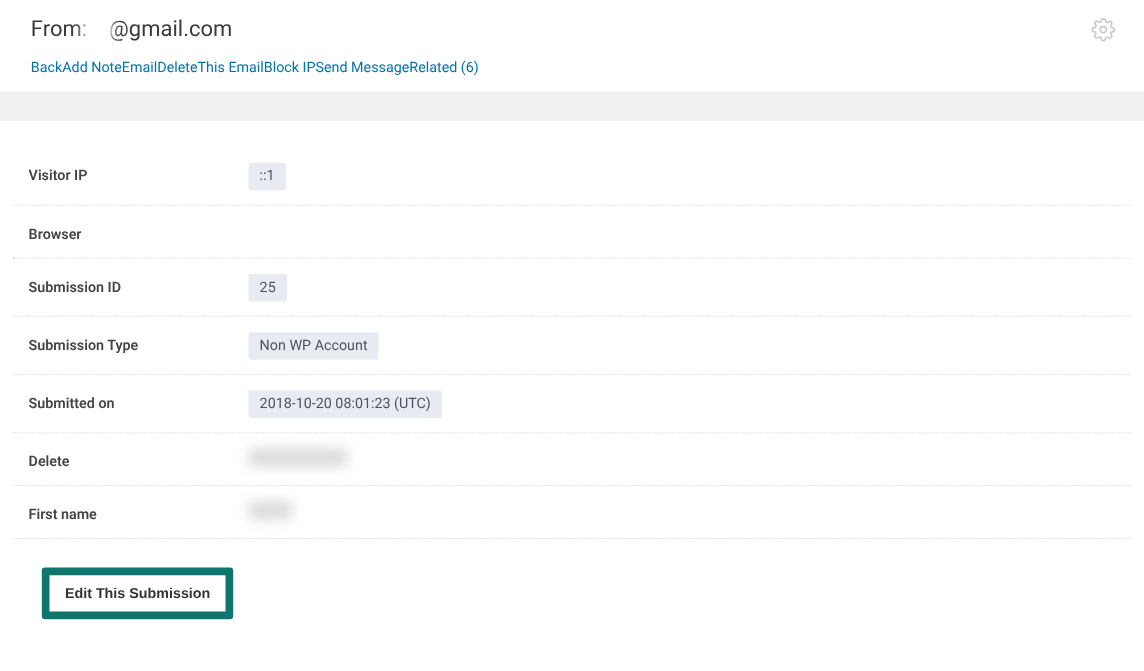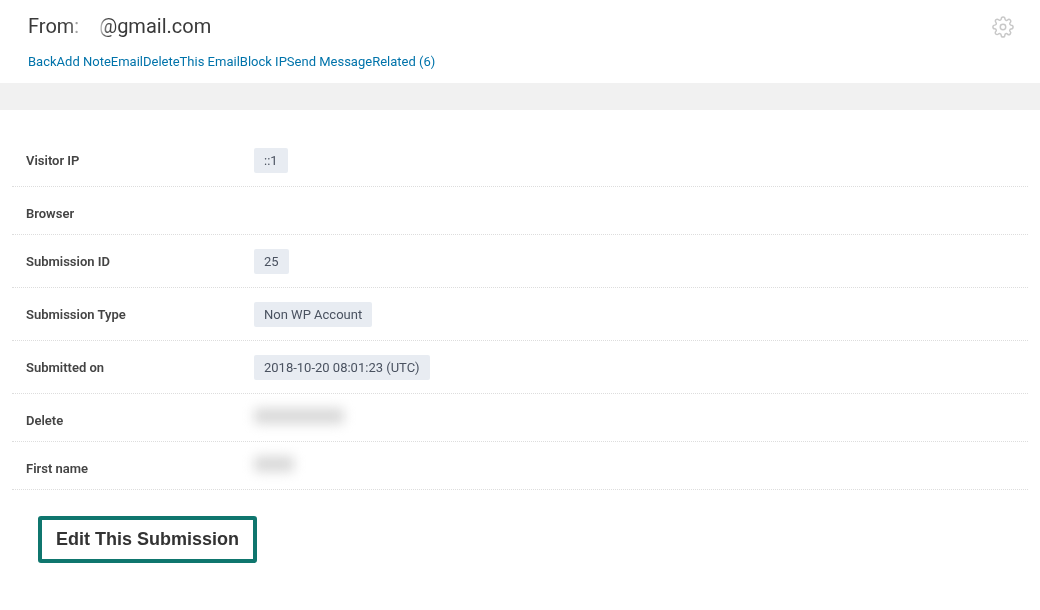--- a/index.html
+++ b/index.html
@@ -60,21 +60,20 @@
       width: 100%;
     }
     .details {
       padding: 24px 12px 8px 12px;
     }
     .detail-row {
       display: flex;
       align-items: flex-start;
       border-bottom: 1px dotted #ddd;
       padding: 14px 0 13px 14px;
-      gap: 28px;
     }
     .detail-label {
       flex: 0 0 200px;
       color: #444;
       font-size: 13px;
       font-weight: 600;
       padding-top: 5px;
     }
     .detail-value {
       flex: 1;
@@ -94,24 +93,24 @@
       background: #d9d9d9;
       filter: blur(6px);
       border-radius: 4px;
     }
     .blurred-val.short { width: 40px; }
     .edit-btn-wrap {
       padding: 18px 0 0 38px;
     }
     .edit-btn {
       background: #fff;
-      border: 4px solid #0f766e;
+      border: 7px solid #0f766e;
       border-radius: 3px;
       padding: 9px 14px;
-      font-size: 18px;
+      font-size: 13px;
       color: #333;
       font-weight: 600;
       cursor: pointer;
     }
   </style>
 </head>
 <body>
 
 <div class="header">
   <h1 class="page-title">

